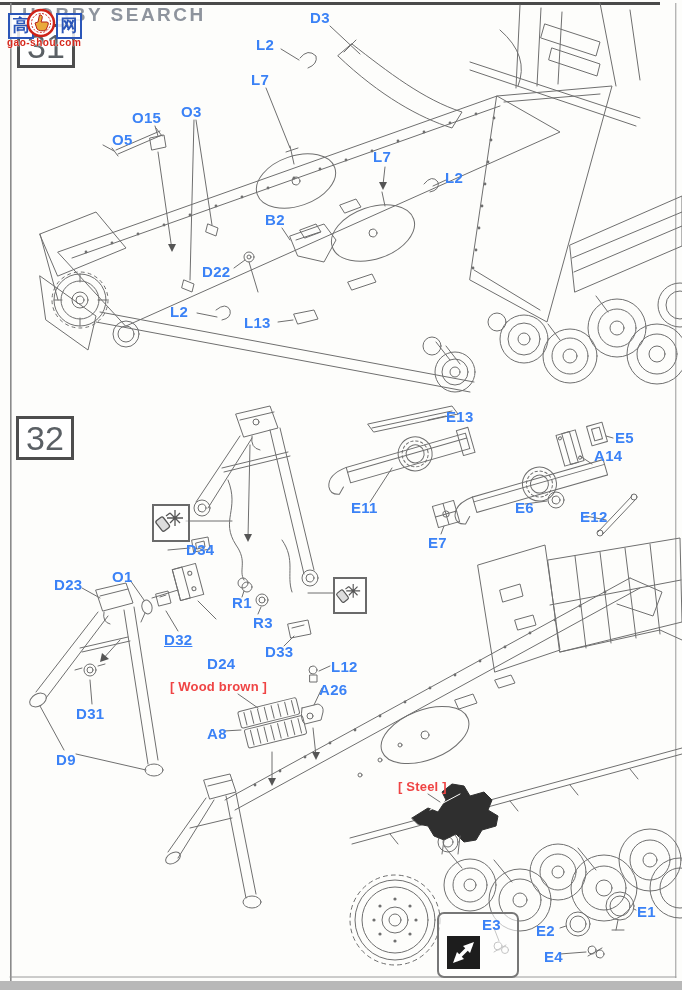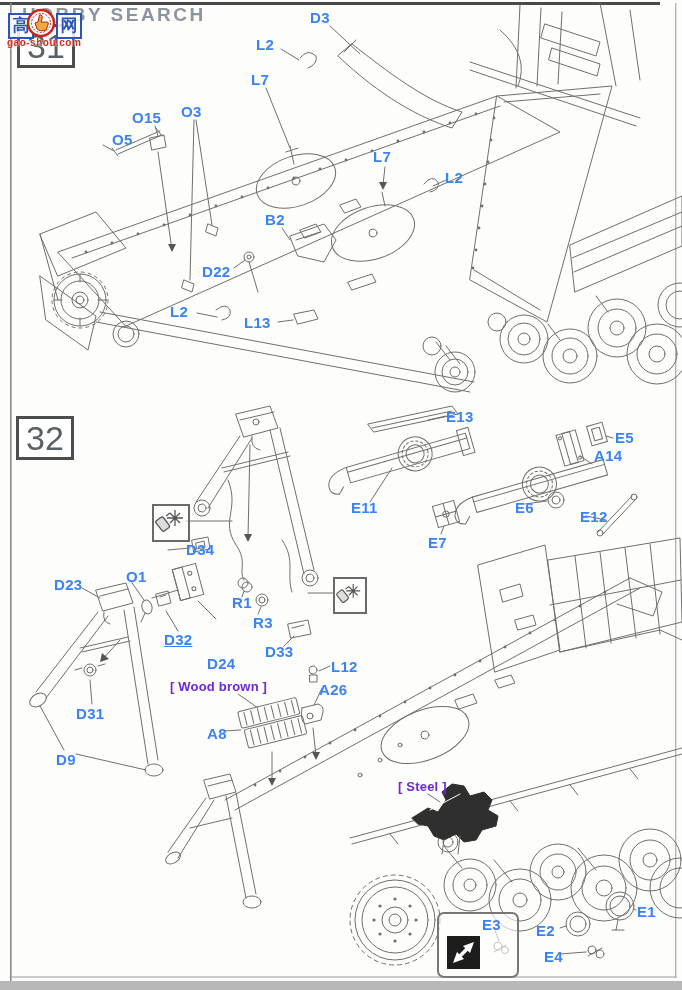--- a/index.html
+++ b/index.html
@@ -1,21 +1,21 @@
 <!DOCTYPE html>
 <html><head>
 <meta charset="utf-8">
 <style>
   html,body{margin:0;padding:0;background:#e8e8e8;}
   #stage{position:relative;width:682px;height:990px;background:#fdfdfb;overflow:hidden;
          font-family:"Liberation Sans",sans-serif;}
   #art{position:absolute;left:0;top:0;z-index:1;}
   .callout{position:absolute;z-index:5;font-weight:bold;font-size:15px;color:#3b82f6;
            letter-spacing:.3px;white-space:nowrap;line-height:1;}
-  .callout.note{font-size:13px;color:#6d28d9;letter-spacing:.2px;}
+  .callout.note{font-size:13px;color:#ef4444;letter-spacing:.2px;}
   .stepbox{position:absolute;z-index:6;width:52px;height:38px;border:3px solid #4d4d4d;
            background:#fff;color:#5b6065;font-weight:normal;font-size:34px;line-height:38px;
            text-align:center;}
   #step31-box{left:17px;top:24px;}
   #step32-box{left:16px;top:416px;}
   .iconbox{position:absolute;z-index:4;border:2px solid #6a6a6a;background:rgba(255,255,255,.6);}
   #no-cement-1{left:152px;top:504px;width:34px;height:34px;}
   #no-cement-2{left:333px;top:577px;width:30px;height:33px;}
   #optional-box{left:437px;top:912px;width:78px;height:62px;border-radius:7px;border:2px solid #777;}
   #optional-black{position:absolute;left:8px;top:22px;width:33px;height:33px;background:#1d1d1d;}
@@ -407,21 +407,21 @@
     <div class="callout" style="left: 170px; top: 304px;">L2</div>
     <div class="callout" style="left: 244px; top: 315px;">L13</div>
     <div class="callout" style="left: 446px; top: 409px;">E13</div>
     <div class="callout" style="left: 615px; top: 430px;">E5</div>
     <div class="callout" style="left: 594px; top: 448px;">A14</div>
     <div class="callout" style="left: 351px; top: 500px;">E11</div>
     <div class="callout" style="left: 515px; top: 500px;">E6</div>
     <div class="callout" style="left: 580px; top: 509px;">E12</div>
     <div class="callout" style="left: 428px; top: 535px;">E7</div>
     <div class="callout" style="left: 142px; top: 542px; margin-left: 44px;">D34</div>
-    <div class="callout" style="left: 126px; top: 569px;">O1</div>
+    <div class="callout" style="left: 112px; top: 569px;">O1</div>
     <div class="callout" style="left: 54px; top: 577px;">D23</div>
     <div class="callout" style="left: 232px; top: 595px;">R1</div>
     <div class="callout" style="left: 253px; top: 615px;">R3</div>
     <div class="callout" style="left: 207px; top: 621px; margin-top: 35px;">D24</div>
     <div class="callout" style="left: 164px; top: 632px; text-decoration: underline;">D32</div>
     <div class="callout" style="left: 265px; top: 644px;">D33</div>
     <div class="callout" style="left: 331px; top: 659px;">L12</div>
     <div class="callout" style="left: 319px; top: 682px;">A26</div>
     <div class="callout" style="left: 76px; top: 706px;">D31</div>
     <div class="callout" style="left: 207px; top: 726px;">A8</div>

